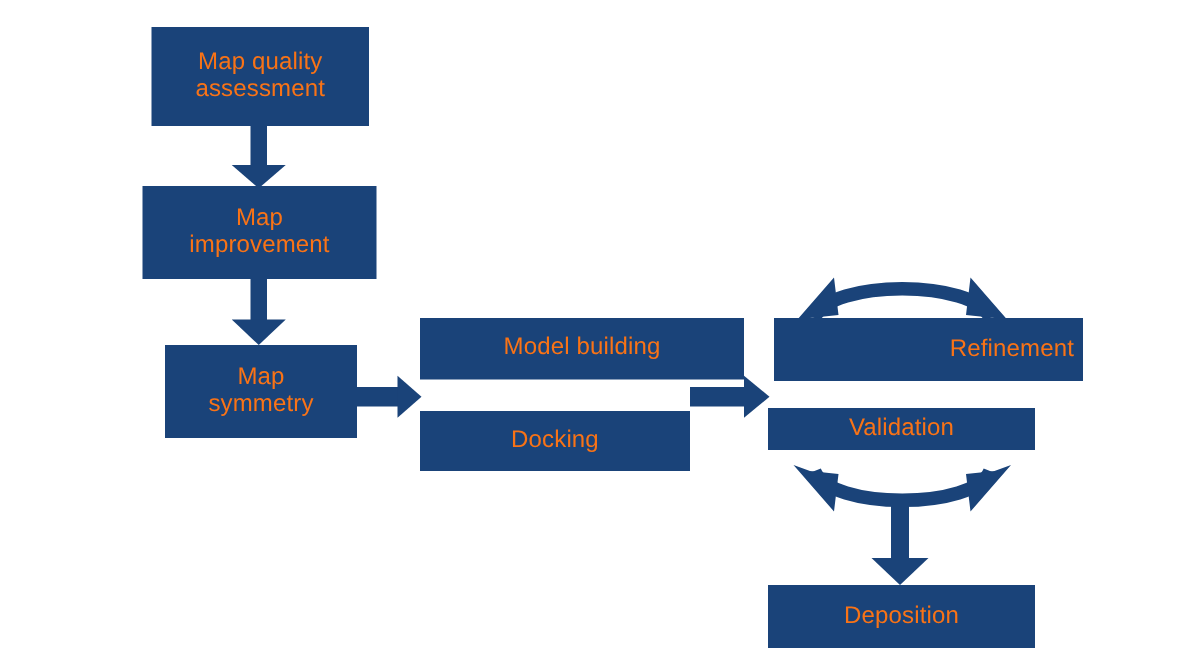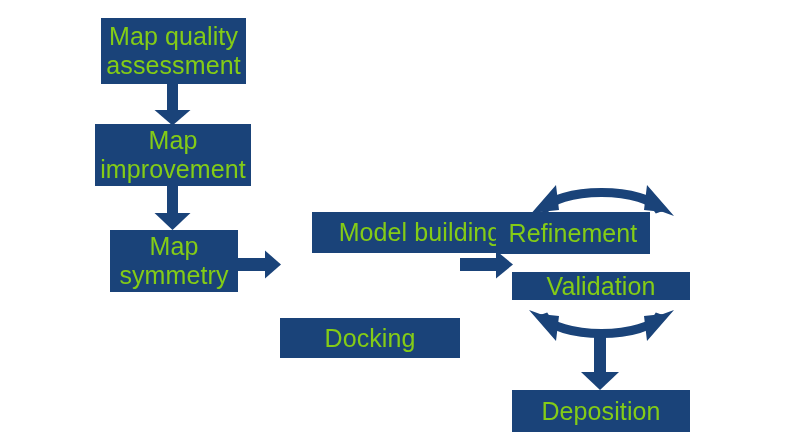--- a/index.html
+++ b/index.html
@@ -11,42 +11,42 @@
     position: relative;
     width: 800px;
     height: 443px;
     background: #ffffff;
     overflow: hidden;
     font-family: "Liberation Sans", sans-serif;
   }
   .node {
     position: absolute;
     background: #1a4379;
-    color: #84cc16;
+    color: #f97316;
     display: flex;
     align-items: center;
     justify-content: center;
     text-align: center;
     line-height: 1.15;
-    font-size: 25px;
+    font-size: 16px;
     font-weight: 400;
     letter-spacing: 0.1px;
     box-sizing: border-box;
     padding: 2px 6px;
     z-index: 3;
   }
   .node span { display: block; white-space: pre-line; }
 
   
   #node-map-quality   { left:101px; top:18px;  width:145px; height:66px; }
   #node-map-improve   { left:95px;  top:124px; width:156px; height:62px; }
   #node-map-symmetry  { left:110px; top:230px; width:128px; height:62px; }
-  #node-model-build   { left:280px; top:212px; width:216px; height:41px;margin-left:32px; }
-  #node-docking       { left:280px; top:274px; width:180px; height:40px;margin-top:44px; }
-  #node-refinement    { left:496px; top:212px; width:154px; height:42px; }
+  #node-model-build   { left:280px; top:212px; width:216px; height:41px; }
+  #node-docking       { left:280px; top:274px; width:180px; height:40px; }
+  #node-refinement    { left:516px; top:212px; width:206px; height:42px;justify-content:flex-end; }
   #node-validation    { left:512px; top:272px; width:178px; height:28px; }
   #node-deposition    { left:512px; top:390px; width:178px; height:42px;justify-content:center; }
 
   
   #arrows {
     position: absolute;
     left: 0; top: 0;
     width: 800px; height: 443px;
     z-index: 2;
   }

